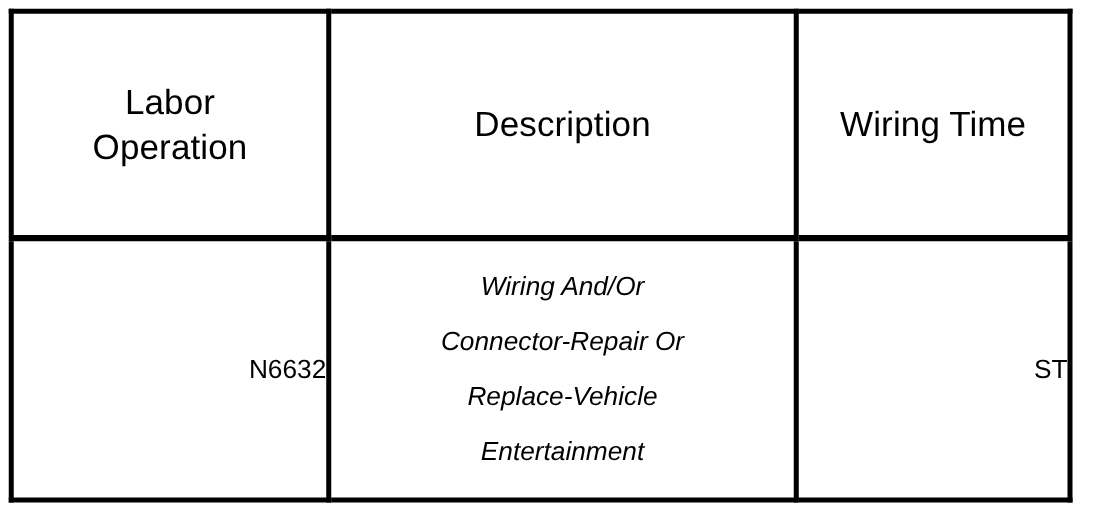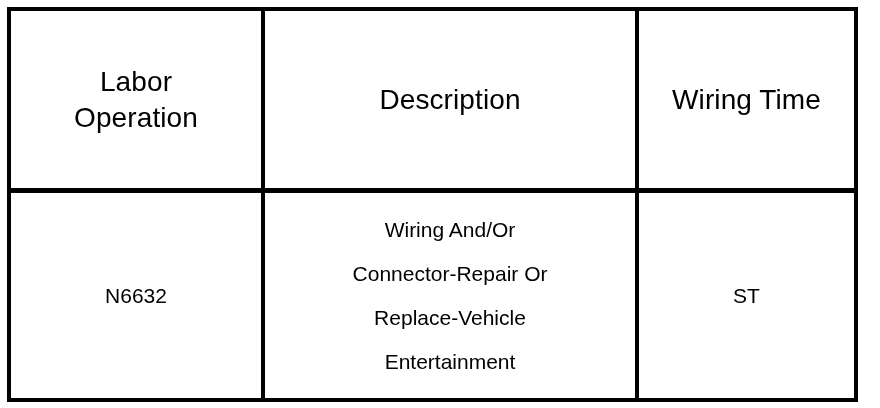--- a/index.html
+++ b/index.html
@@ -63,29 +63,30 @@
     border-top-width: 5px;
     font-size: 21px;
     line-height: 1.0;
   }
 
   .hdr-line { display: block; }
 
   .desc-stack {
     display: block;
     line-height: 1;
+    font-style: italic;
   }
   .desc-stack .desc-line {
     display: block;
     font-size: 21px;
     line-height: 44px;
     white-space: nowrap;
   }
 
-  .cell-text { display: block; }
+  .cell-text { display: block; text-align: right; }
 </style>
 </head>
 <body>
 
 <div class="sheet">
 
   <table class="labor-table">
     <colgroup>
       <col class="col-op">
       <col class="col-desc">

